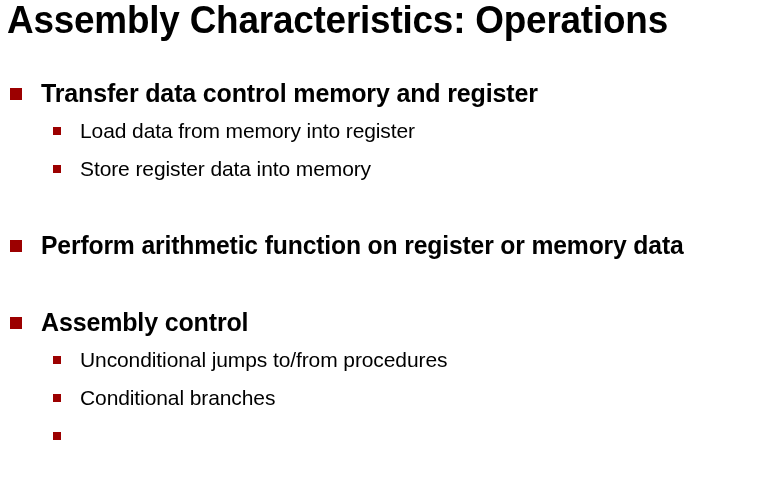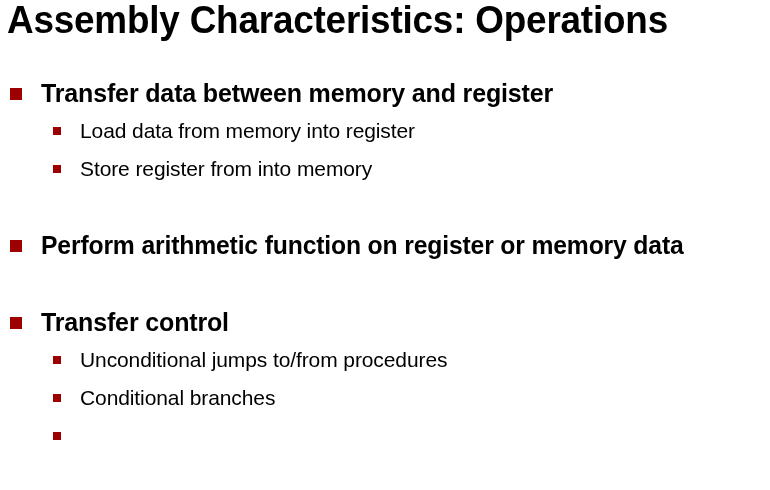--- a/index.html
+++ b/index.html
@@ -115,41 +115,41 @@
 <body style="color: rgb(0, 0, 0);">
 
 <div class="slide" style="background: rgb(255, 255, 255);">
 
   <div class="slide-title">Assembly Characteristics: Operations</div>
 
   <div class="body">
 
     <div class="bullet-row lvl1 sp-first">
       <span class="b-marker" style="background: rgb(156, 0, 0);"></span>
-      <span class="b-text">Transfer data between memory and register</span>
+      <span class="b-text">Transfer data control memory and register</span>
     </div>
 
     <div class="bullet-row lvl2 sp-sub-first">
       <span class="b-marker" style="background: rgb(156, 0, 0);"></span>
       <span class="b-text">Load data from memory into register</span>
     </div>
 
     <div class="bullet-row lvl2">
       <span class="b-marker" style="background: rgb(156, 0, 0);"></span>
-      <span class="b-text">Store register from into memory</span>
+      <span class="b-text">Store register data into memory</span>
     </div>
 
     <div class="bullet-row lvl1 fit-wide group-gap">
       <span class="b-marker" style="background: rgb(156, 0, 0);"></span>
       <span class="b-text">Perform arithmetic function on register or memory data</span>
     </div>
 
     <div class="bullet-row lvl1 group-gap2">
       <span class="b-marker" style="background: rgb(156, 0, 0);"></span>
-      <span class="b-text">Transfer control</span>
+      <span class="b-text">Assembly control</span>
     </div>
 
     <div class="bullet-row lvl2 sp-sub-first">
       <span class="b-marker" style="background: rgb(156, 0, 0);"></span>
       <span class="b-text">Unconditional jumps to/from procedures</span>
     </div>
 
     <div class="bullet-row lvl2">
       <span class="b-marker" style="background: rgb(156, 0, 0);"></span>
       <span class="b-text">Conditional branches</span>

